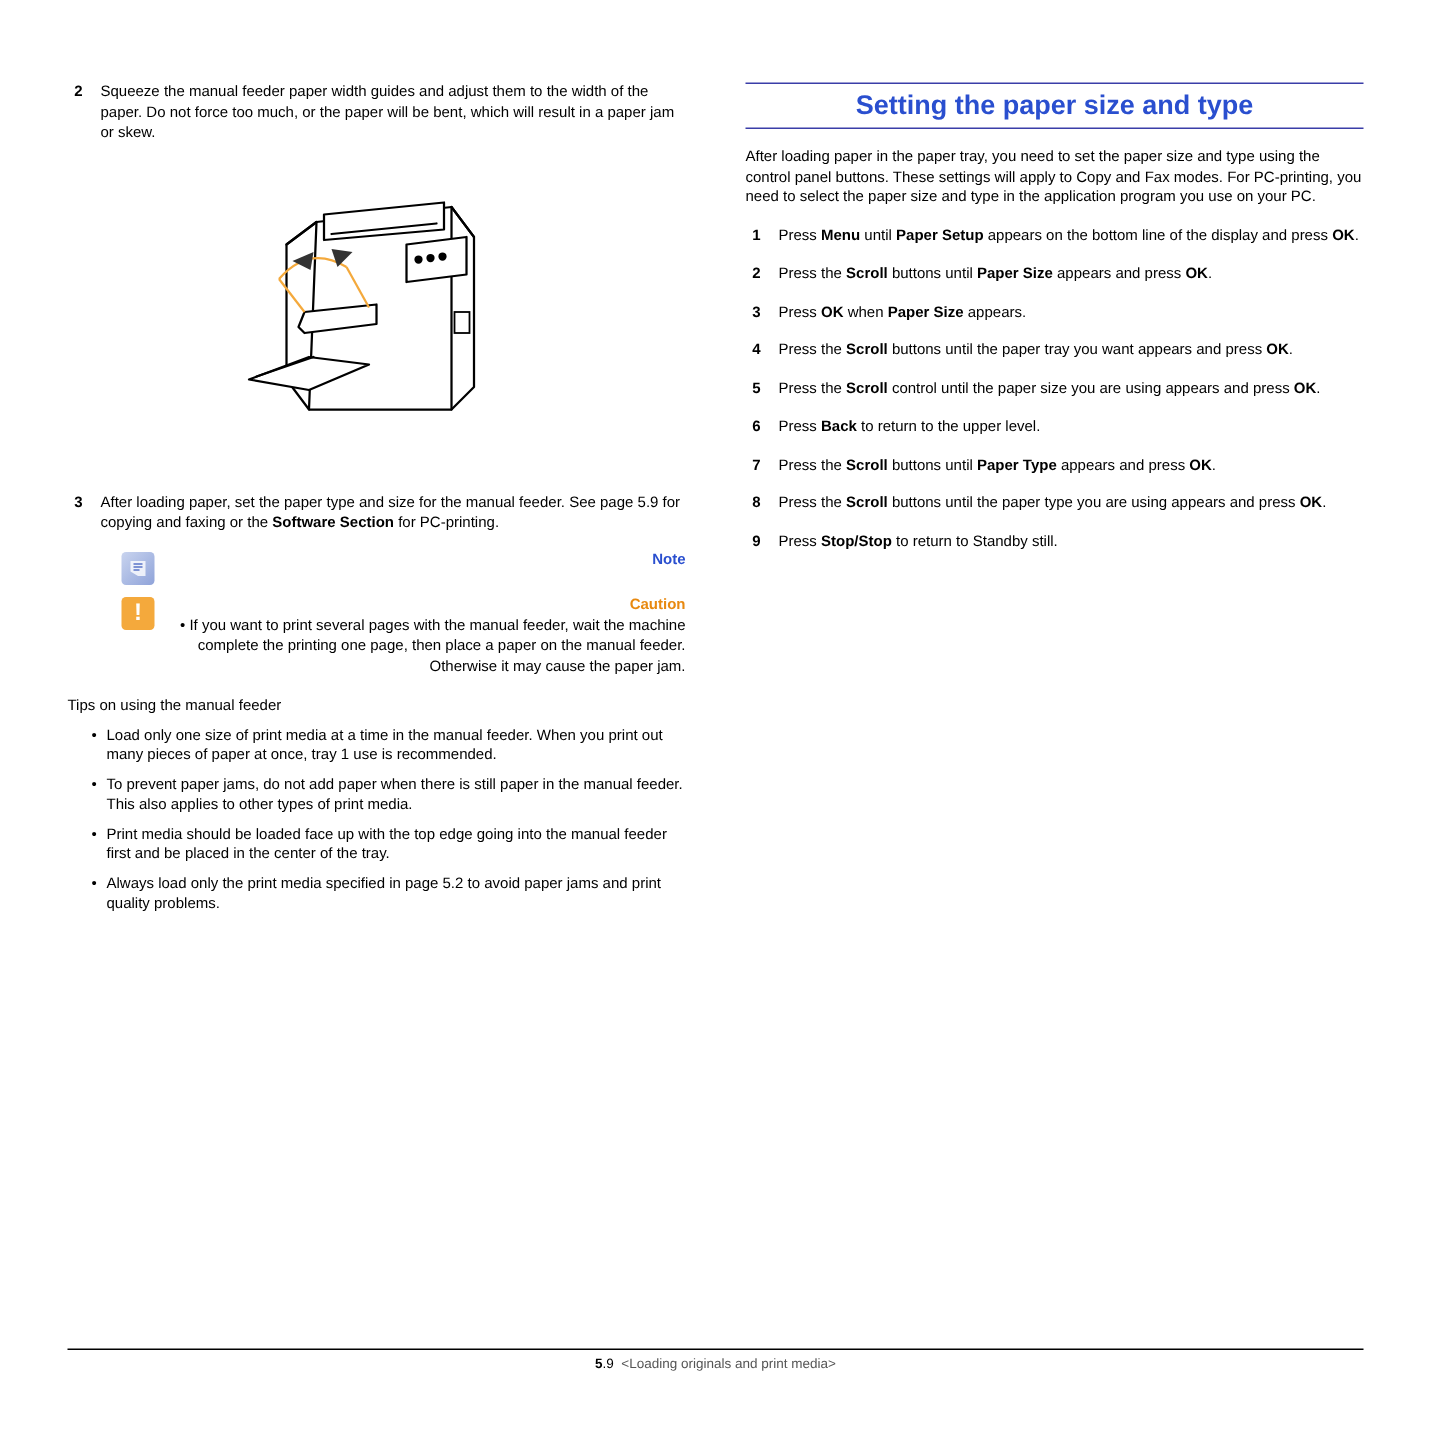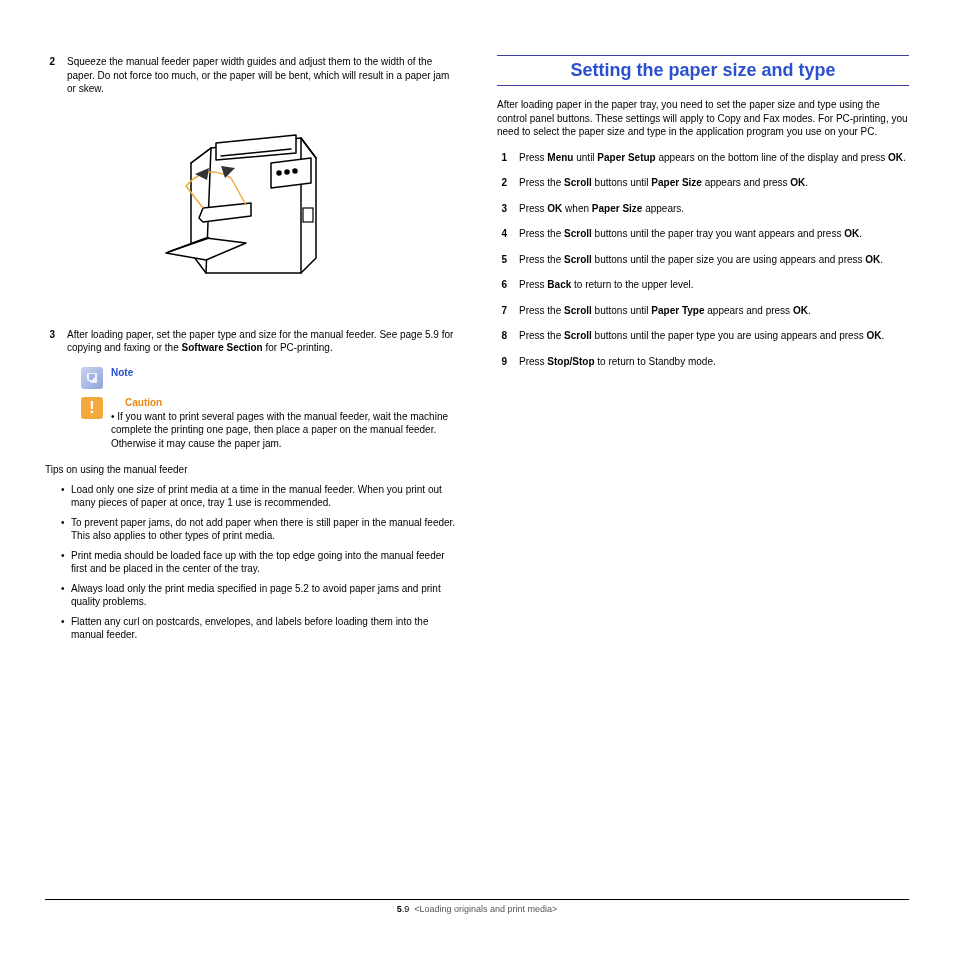--- a/index.html
+++ b/index.html
@@ -45,21 +45,21 @@
     gap: 8px;
   }
   .callout-icon {
     width: 22px; height: 22px;
     flex: 0 0 22px;
     border-radius: 3px;
     display: flex; align-items: center; justify-content: center;
   }
   .note-icon { background: linear-gradient(135deg,#c9d4ef,#8fa3d9); }
   .caution-icon { background: #f4a93c; color:#fff; font-weight:bold; font-size:16px; }
-  .callout-body { flex:1; }
+  .callout-body { flex:1;text-align:right; }
   .callout-title { font-weight: bold; margin-bottom: 2px; }
   .note-title { color: #2a4fcf; }
   .caution-title { color: #e88910; padding-left: 14px; }
   .callout-body ul { list-style: none; padding-left: 0; }
   .callout-body li::before { content: "• "; }
   .callout-body li { line-height: 1.35; margin-bottom: 1px; }
   .tips-heading { margin: 12px 0 6px 0; line-height:1.35; }
   .tips-list { list-style: none; padding-left: 16px; }
   .tips-list li { position: relative; padding-left: 10px; line-height:1.35; margin-bottom:6px; }
   .tips-list li::before { content:"•"; position:absolute; left:0; }
@@ -167,21 +167,20 @@
           </ul>
       </div>
     </div>
 
     <div class="tips-heading">Tips on using the manual feeder</div>
     <ul class="tips-list">
       <li>Load only one size of print media at a time in the manual feeder. When you print out many pieces of paper at once, tray 1 use is recommended.</li>
       <li>To prevent paper jams, do not add paper when there is still paper in the manual feeder. This also applies to other types of print media.</li>
       <li>Print media should be loaded face up with the top edge going into the manual feeder first and be placed in the center of the tray.</li>
       <li>Always load only the print media specified in page 5.2 to avoid paper jams and print quality problems.</li>
-      <li>Flatten any curl on postcards, envelopes, and labels before loading them into the manual feeder.</li>
     </ul>
   </div>
 
   <div class="col">
     <div class="section-header">
       <h2>Setting the paper size and type</h2>
     </div>
     <p class="intro">After loading paper in the paper tray, you need to set the paper size and type using the control panel buttons. These settings will apply to Copy and Fax modes. For PC-printing, you need to select the paper size and type in the application program you use on your PC.</p>
     <div id="right-steps">
         <div class="num-item">
@@ -195,37 +194,37 @@
         <div class="num-item">
           <div class="num">3</div>
           <div class="txt"><span>Press </span><b>OK</b><span> when </span><b>Paper Size</b><span> appears.</span></div>
         </div>
         <div class="num-item">
           <div class="num">4</div>
           <div class="txt"><span>Press the </span><b>Scroll</b><span> buttons until the paper tray you want appears and press </span><b>OK</b><span>.</span></div>
         </div>
         <div class="num-item">
           <div class="num">5</div>
-          <div class="txt"><span>Press the </span><b>Scroll</b><span> buttons until the paper size you are using appears and press </span><b>OK</b><span>.</span></div>
+          <div class="txt"><span>Press the </span><b>Scroll</b><span> control until the paper size you are using appears and press </span><b>OK</b><span>.</span></div>
         </div>
         <div class="num-item">
           <div class="num">6</div>
           <div class="txt"><span>Press </span><b>Back</b><span> to return to the upper level.</span></div>
         </div>
         <div class="num-item">
           <div class="num">7</div>
           <div class="txt"><span>Press the </span><b>Scroll</b><span> buttons until </span><b>Paper Type</b><span> appears and press </span><b>OK</b><span>.</span></div>
         </div>
         <div class="num-item">
           <div class="num">8</div>
           <div class="txt"><span>Press the </span><b>Scroll</b><span> buttons until the paper type you are using appears and press </span><b>OK</b><span>.</span></div>
         </div>
         <div class="num-item">
           <div class="num">9</div>
-          <div class="txt"><span>Press </span><b>Stop/Stop</b><span> to return to Standby mode.</span></div>
+          <div class="txt"><span>Press </span><b>Stop/Stop</b><span> to return to Standby still.</span></div>
         </div>
       </div>
   </div>
 </div>
 
 <div class="footer">
   <span class="chap">5</span><span>.9</span>&nbsp;&nbsp;<span class="bracket">&lt;Loading originals and print media&gt;</span>
 </div>
 
 </body></html>

